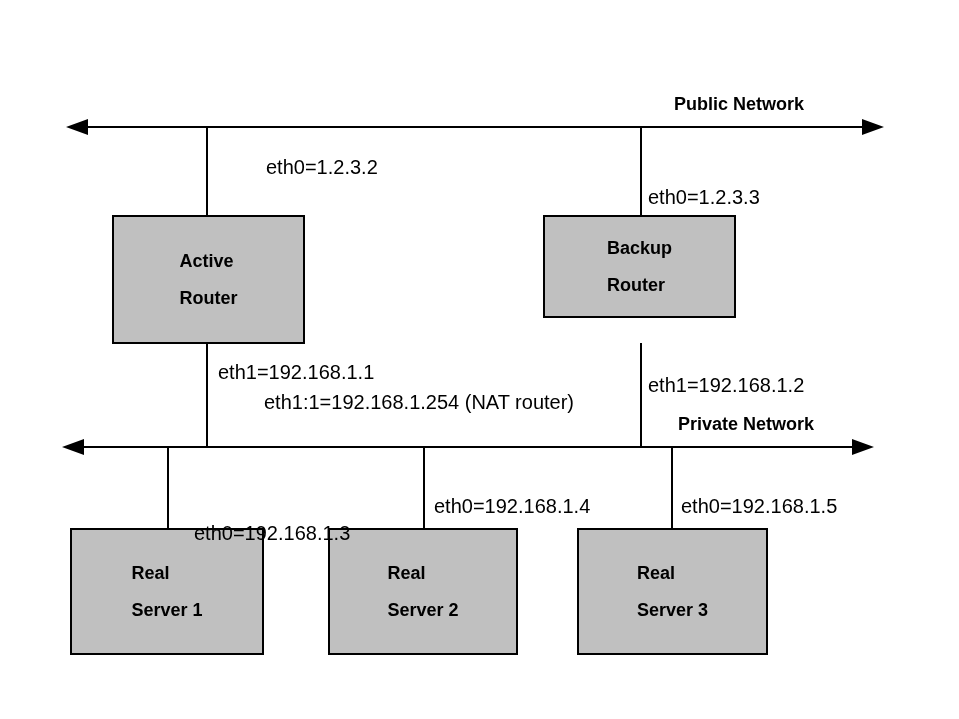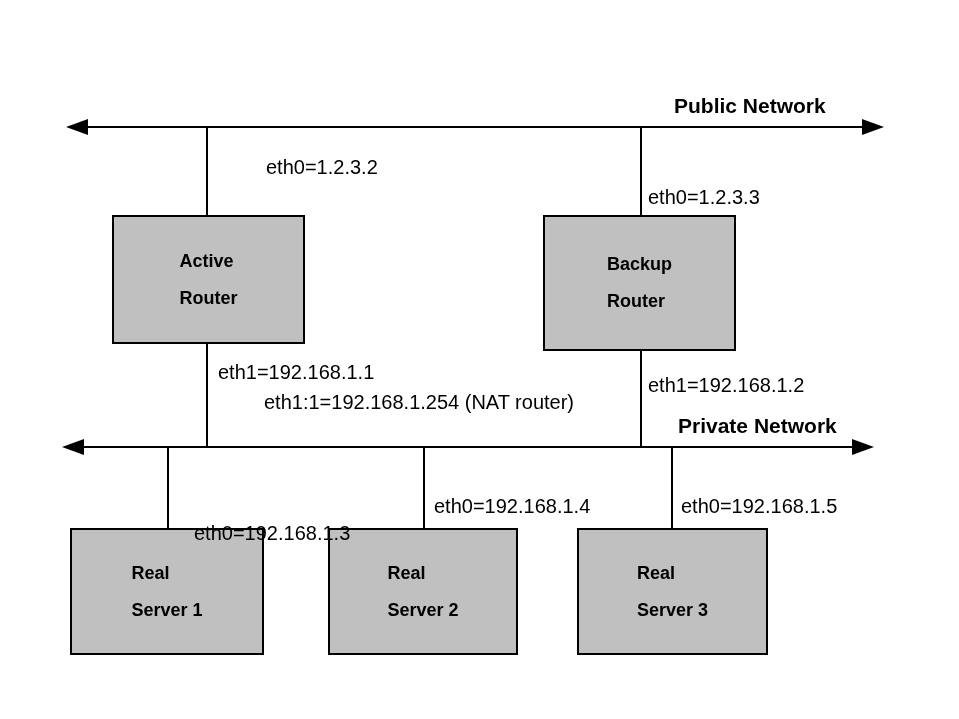--- a/index.html
+++ b/index.html
@@ -67,30 +67,30 @@
     justify-content: center;
   }
   .node-label {
     font-weight: bold;
     font-size: 18px;
     line-height: 37px;
     text-align: left;
     white-space: pre-line;
   }
   #node-active { left: 112px; top: 215px; width: 193px; height: 129px; }
-  #node-backup { left: 543px; top: 215px; width: 193px; height: 136px; }
+  #node-backup { left: 543px; top: 215px; width: 193px; height: 103px; }
   #node-rs1    { left: 70px;  top: 528px; width: 194px; height: 127px; }
   #node-rs2    { left: 328px; top: 528px; width: 190px; height: 127px; }
   #node-rs3    { left: 577px; top: 528px; width: 191px; height: 127px; }
 
   
   .net-label {
     position: absolute;
     font-weight: bold;
-    font-size: 21px;
+    font-size: 18px;
     white-space: nowrap;
   }
   #lbl-public  { left: 674px; top: 94px; }
   #lbl-private { left: 678px; top: 414px; }
 
   .iface-label {
     position: absolute;
     font-size: 20px;
     white-space: nowrap;
   }

